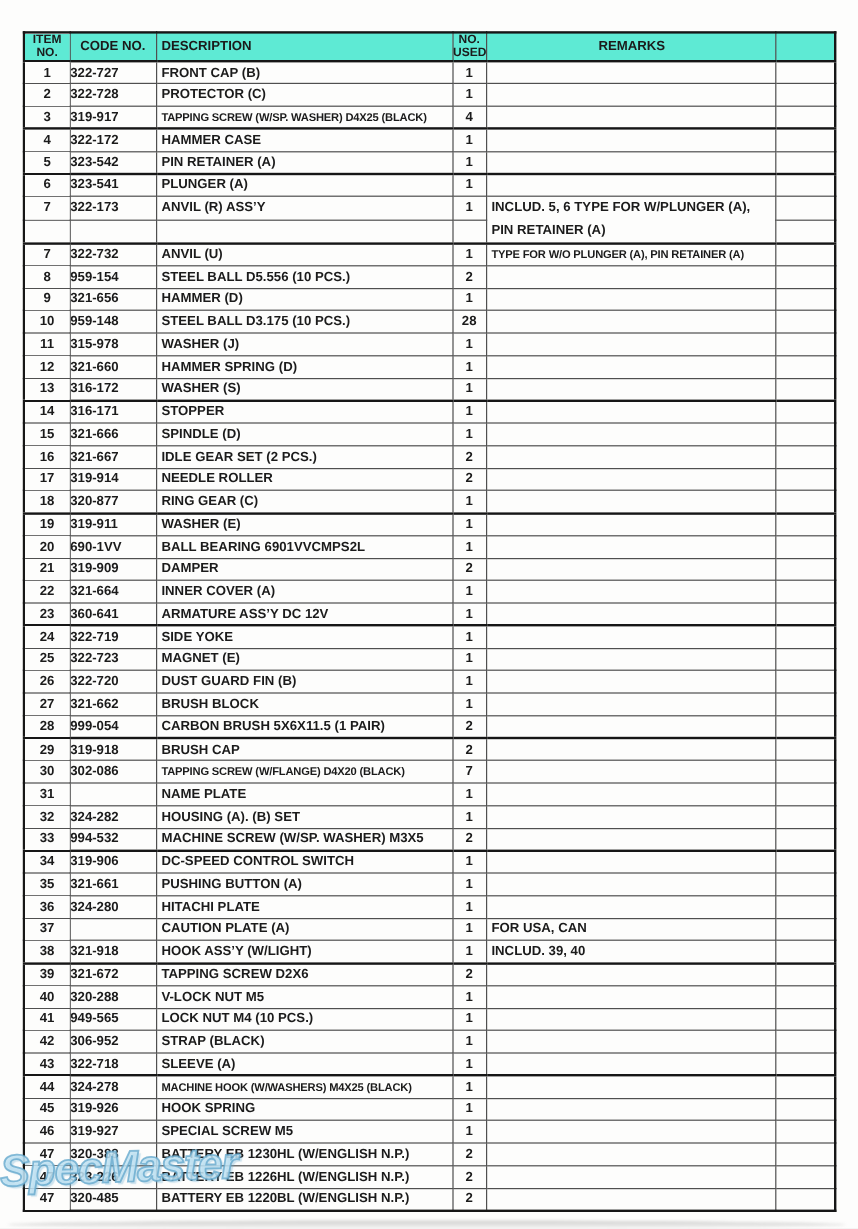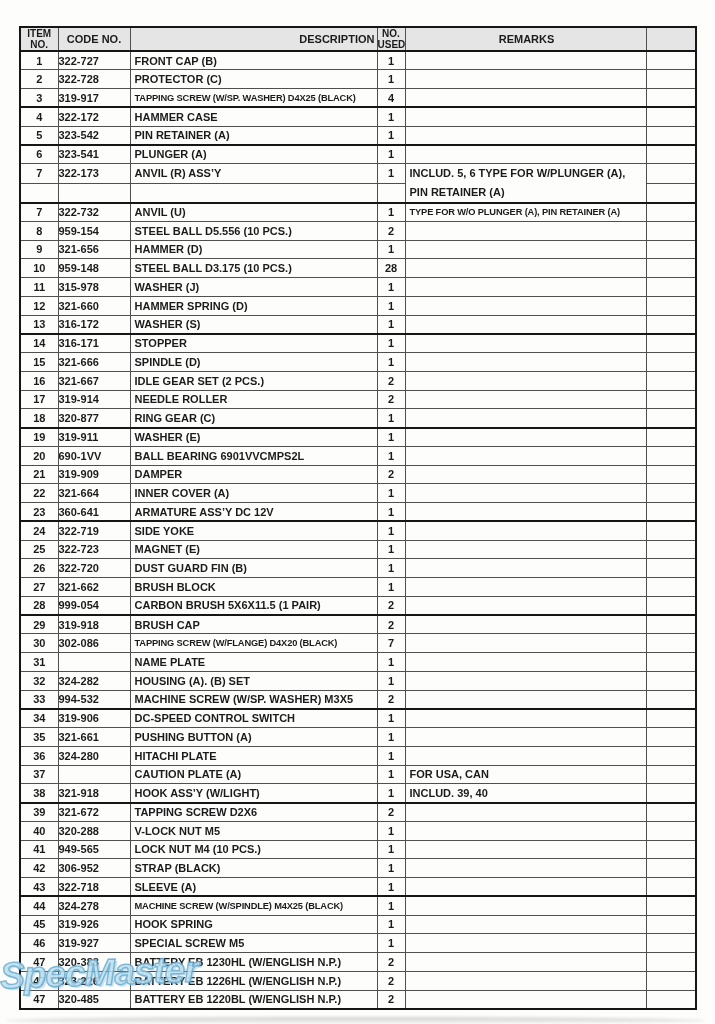--- a/index.html
+++ b/index.html
@@ -46,21 +46,21 @@
   table.parts-table { border: 2px solid #161616; }
   .parts-table thead th {
     border-bottom: 2px solid #161616;
     height: 20px;
     font-size: 11px;
     font-weight: bold;
     text-align: center;
     vertical-align: middle;
     line-height: 1.1;
     color: #1b1b1b;
-    background: #e5e5e5;
+    background: #5eead4;
   }
   .parts-table thead th.c-item, .parts-table thead th.c-used { font-size: 10px; }
   .parts-table tbody td {
     height: 18.76px;
     font-size: 11px;
     font-weight: bold;
     vertical-align: middle;
     white-space: nowrap;
     overflow: hidden;
     background: #fdfdfc;
@@ -106,21 +106,21 @@
 
 
   <table class="parts-table">
     <thead>
       <tr>
         <th class="c-item">
           <div>ITEM</div>
           <div>NO.</div>
         </th>
         <th class="c-code">CODE NO.</th>
-        <th class="c-desc" style="text-align:right;">DESCRIPTION</th>
+        <th class="c-desc" style="text-align:left;">DESCRIPTION</th>
         <th class="c-used">
           <div>NO.</div>
           <div>USED</div>
         </th>
         <th class="c-remarks" style="text-align:center;">REMARKS</th>
         <th class="c-end"></th>
       </tr>
     </thead>
     <tbody>
         <tr>
@@ -481,21 +481,21 @@
           <td class="c-item"><span>43</span></td>
           <td class="c-code">322-718</td>
           <td class="c-desc">SLEEVE (A)</td>
           <td class="c-used">1</td>
           <td class="c-remarks"></td>
           <td class="c-end"></td>
         </tr>
         <tr>
           <td class="c-item"><span>44</span></td>
           <td class="c-code">324-278</td>
-          <td class="c-desc small">MACHINE SCREW (W/SPINDLE) M4X25 (BLACK)</td>
+          <td class="c-desc small">MACHINE HOOK (W/WASHERS) M4X25 (BLACK)</td>
           <td class="c-used">1</td>
           <td class="c-remarks"></td>
           <td class="c-end"></td>
         </tr>
         <tr>
           <td class="c-item"><span>45</span></td>
           <td class="c-code">319-926</td>
           <td class="c-desc">HOOK SPRING</td>
           <td class="c-used">1</td>
           <td class="c-remarks"></td>

